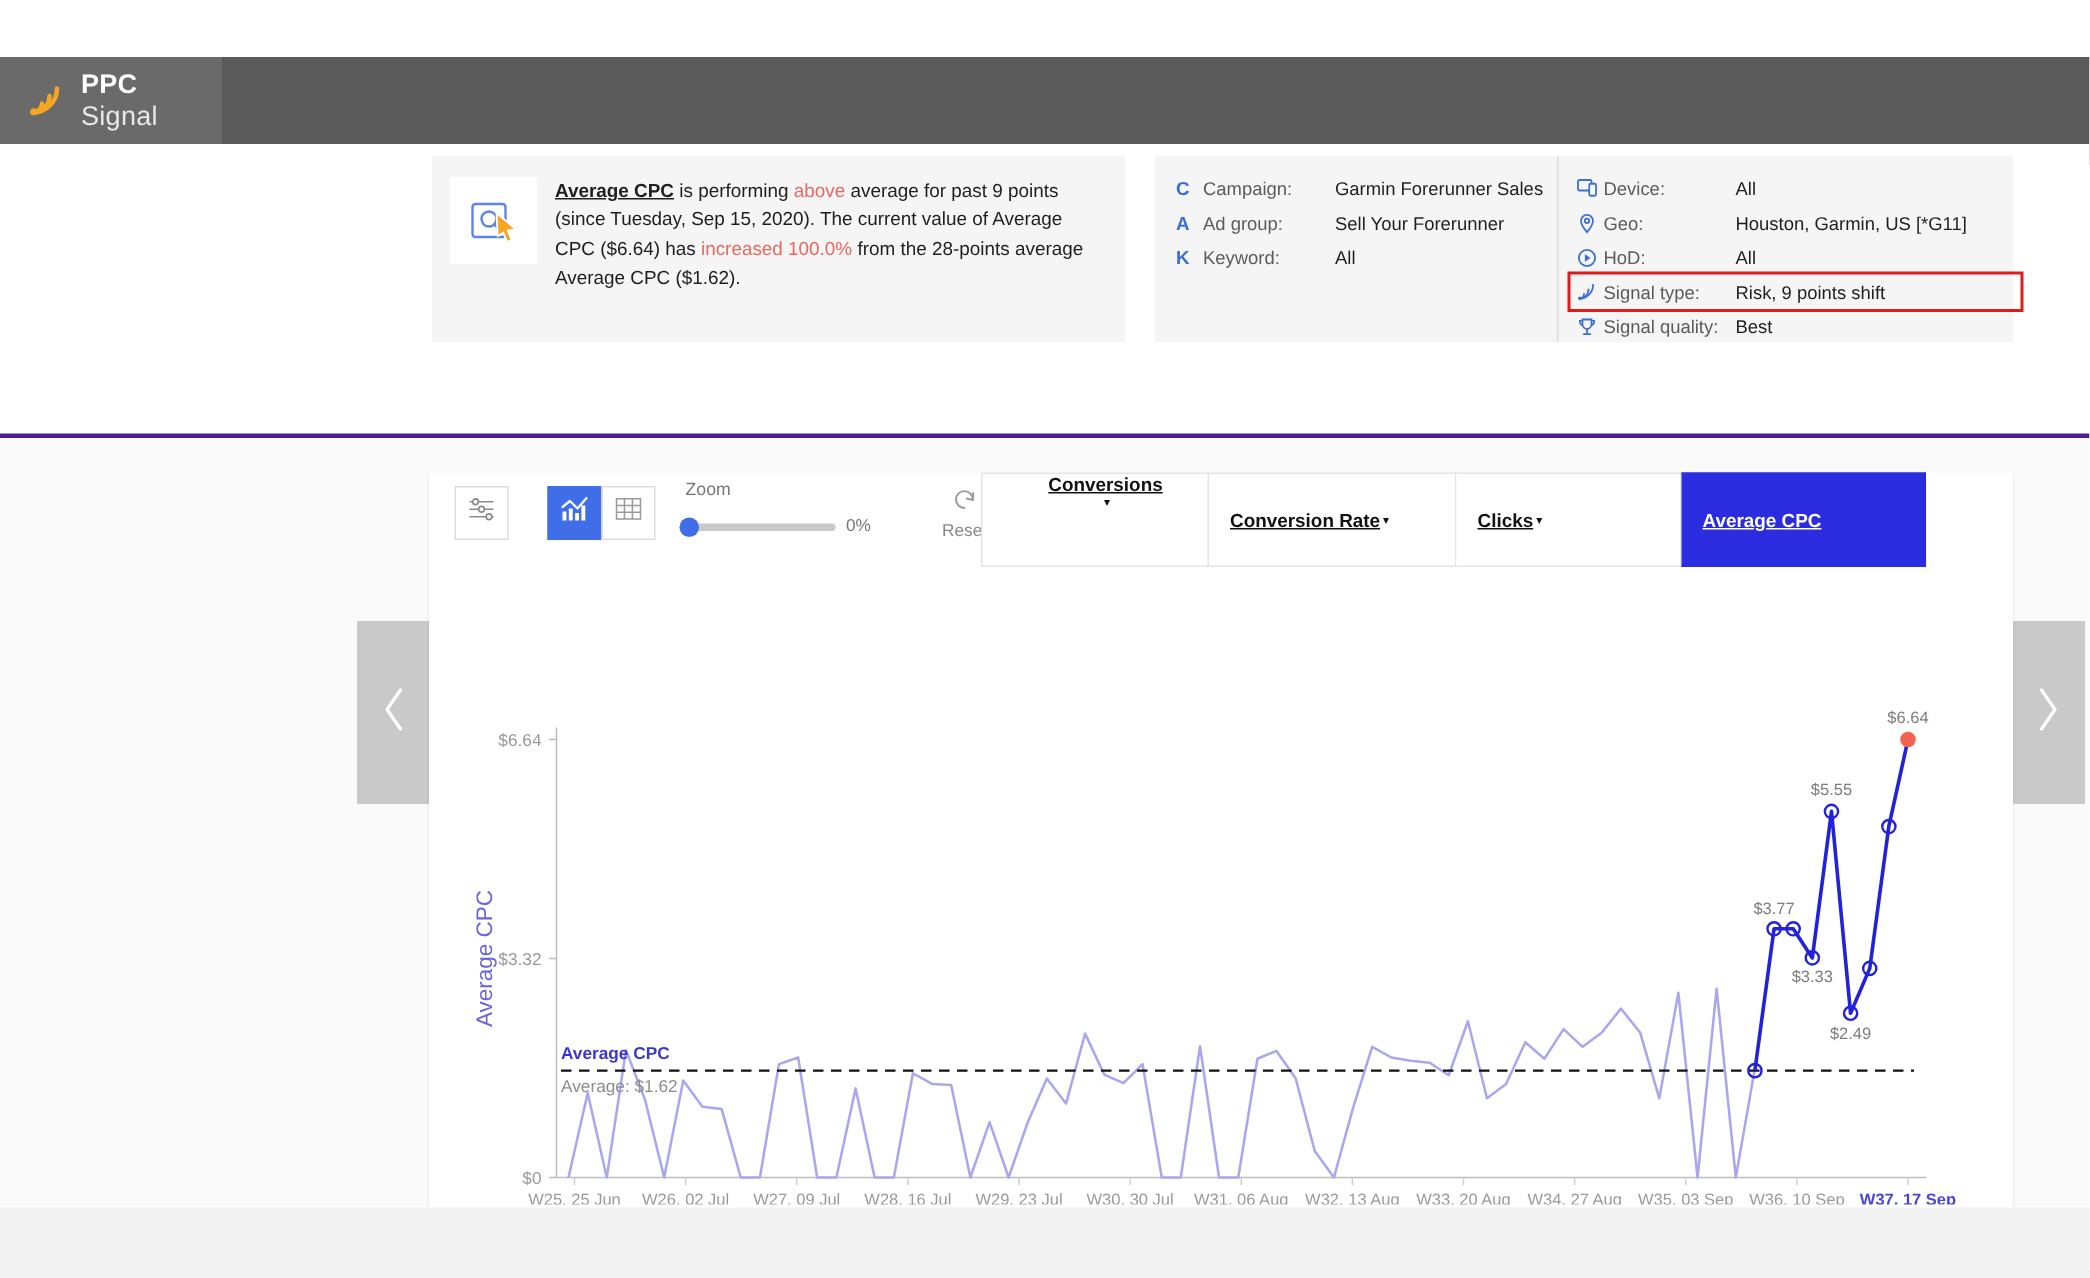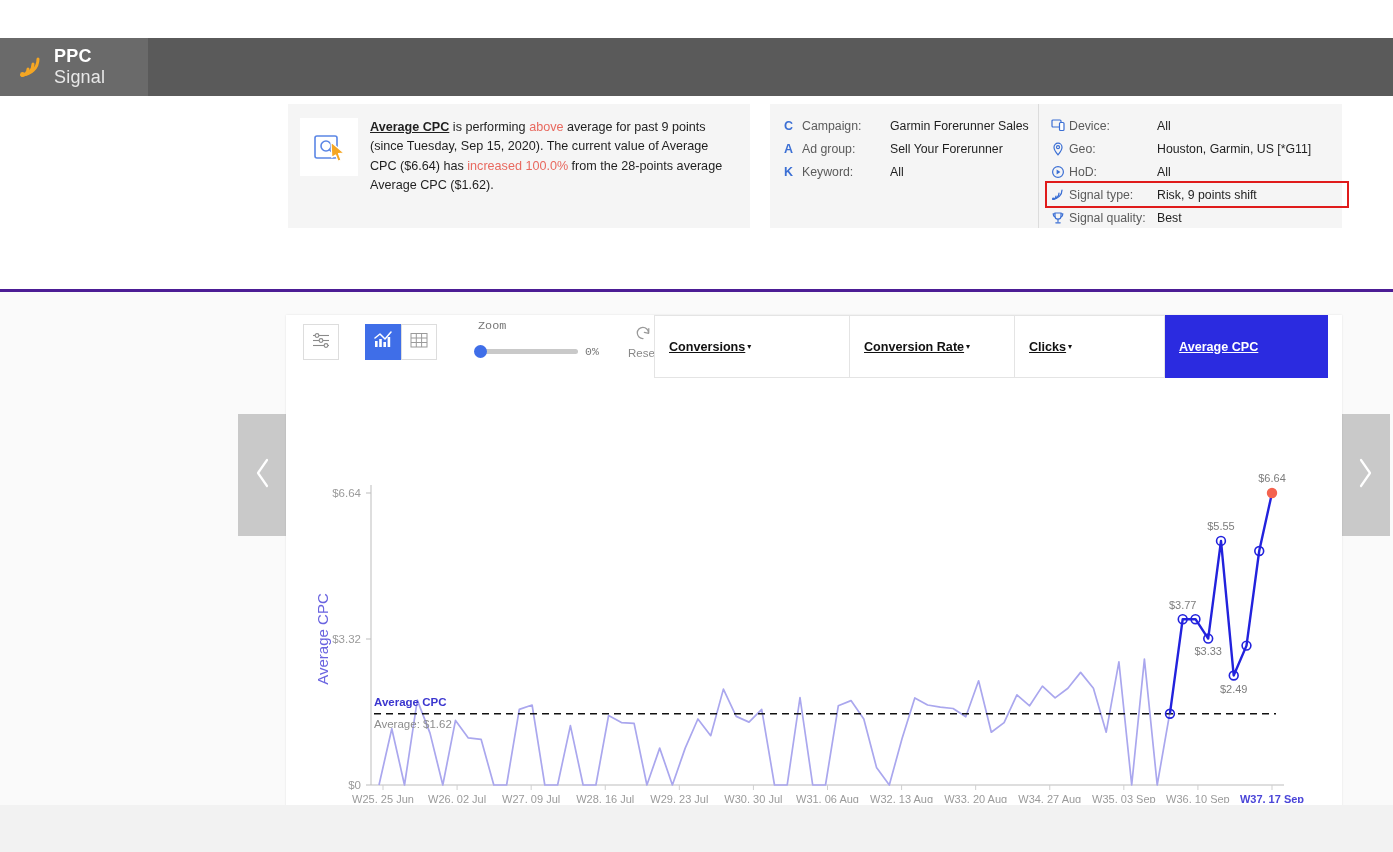--- a/index.html
+++ b/index.html
@@ -118,21 +118,21 @@
     display:flex; align-items:center; justify-content:center; cursor:pointer;
   }
   .viewtoggle { position:absolute; left:79px; top:9px; display:flex; }
   .vt {
     width:36px; height:36px; border:1px solid #ddd;
     display:flex; align-items:center; justify-content:center; cursor:pointer;
     background:#fff;
   }
   .vt.active { background:#3f6ee8; border-color:#3f6ee8; }
 
-  .zoomwrap { position:absolute; left:192px; top:4px; width:140px;font-family:Liberation Mono, monospace; }
+  .zoomwrap { position:absolute; left:171px; top:4px; width:140px; }
   .zoom-lbl { font-size:11.8px; color:#777; }
   .zoom-row { display:flex; align-items:center; gap:7px; margin-top:12px; }
   .zoom-track {
     width:100px; height:5px; background:#c9c9c9; border-radius:3px; position:relative;
     cursor:pointer;
   }
   .zoom-thumb {
     position:absolute; left:-4px; top:-4px; width:13px; height:13px;
     border-radius:50%; background:#3f6ee8; cursor:pointer;
   }
@@ -376,21 +376,21 @@
         <span>
           <svg width="18" height="16" viewBox="0 0 18 16">
             <path d="M14.5 8 A5.6 5.6 0 1 0 9 13.6" fill="none" stroke="#9a9a9a" stroke-width="1.3" stroke-linecap="round"></path>
             <path d="M14.8 3.6 L14.6 8.3 L10.4 7.3" fill="none" stroke="#9a9a9a" stroke-width="1.3" stroke-linecap="round" stroke-linejoin="round"></path>
           </svg>
         </span>
         <div class="reset-lbl">Reset</div>
       </div>
 
       <div class="metric-tabs">
-          <div class="mtab" style="width: 196px;">
+          <div class="mtab" style="width: 152px; flex-direction: column;">
             <span class="lbl">Conversions</span>
             <span class="caret">▾</span>
           </div>
           <div class="mtab" style="width: 165px;">
             <span class="lbl">Conversion Rate</span>
             <span class="caret">▾</span>
           </div>
           <div class="mtab" style="width: 150px;">
             <span class="lbl">Clicks</span>
             <span class="caret">▾</span>

